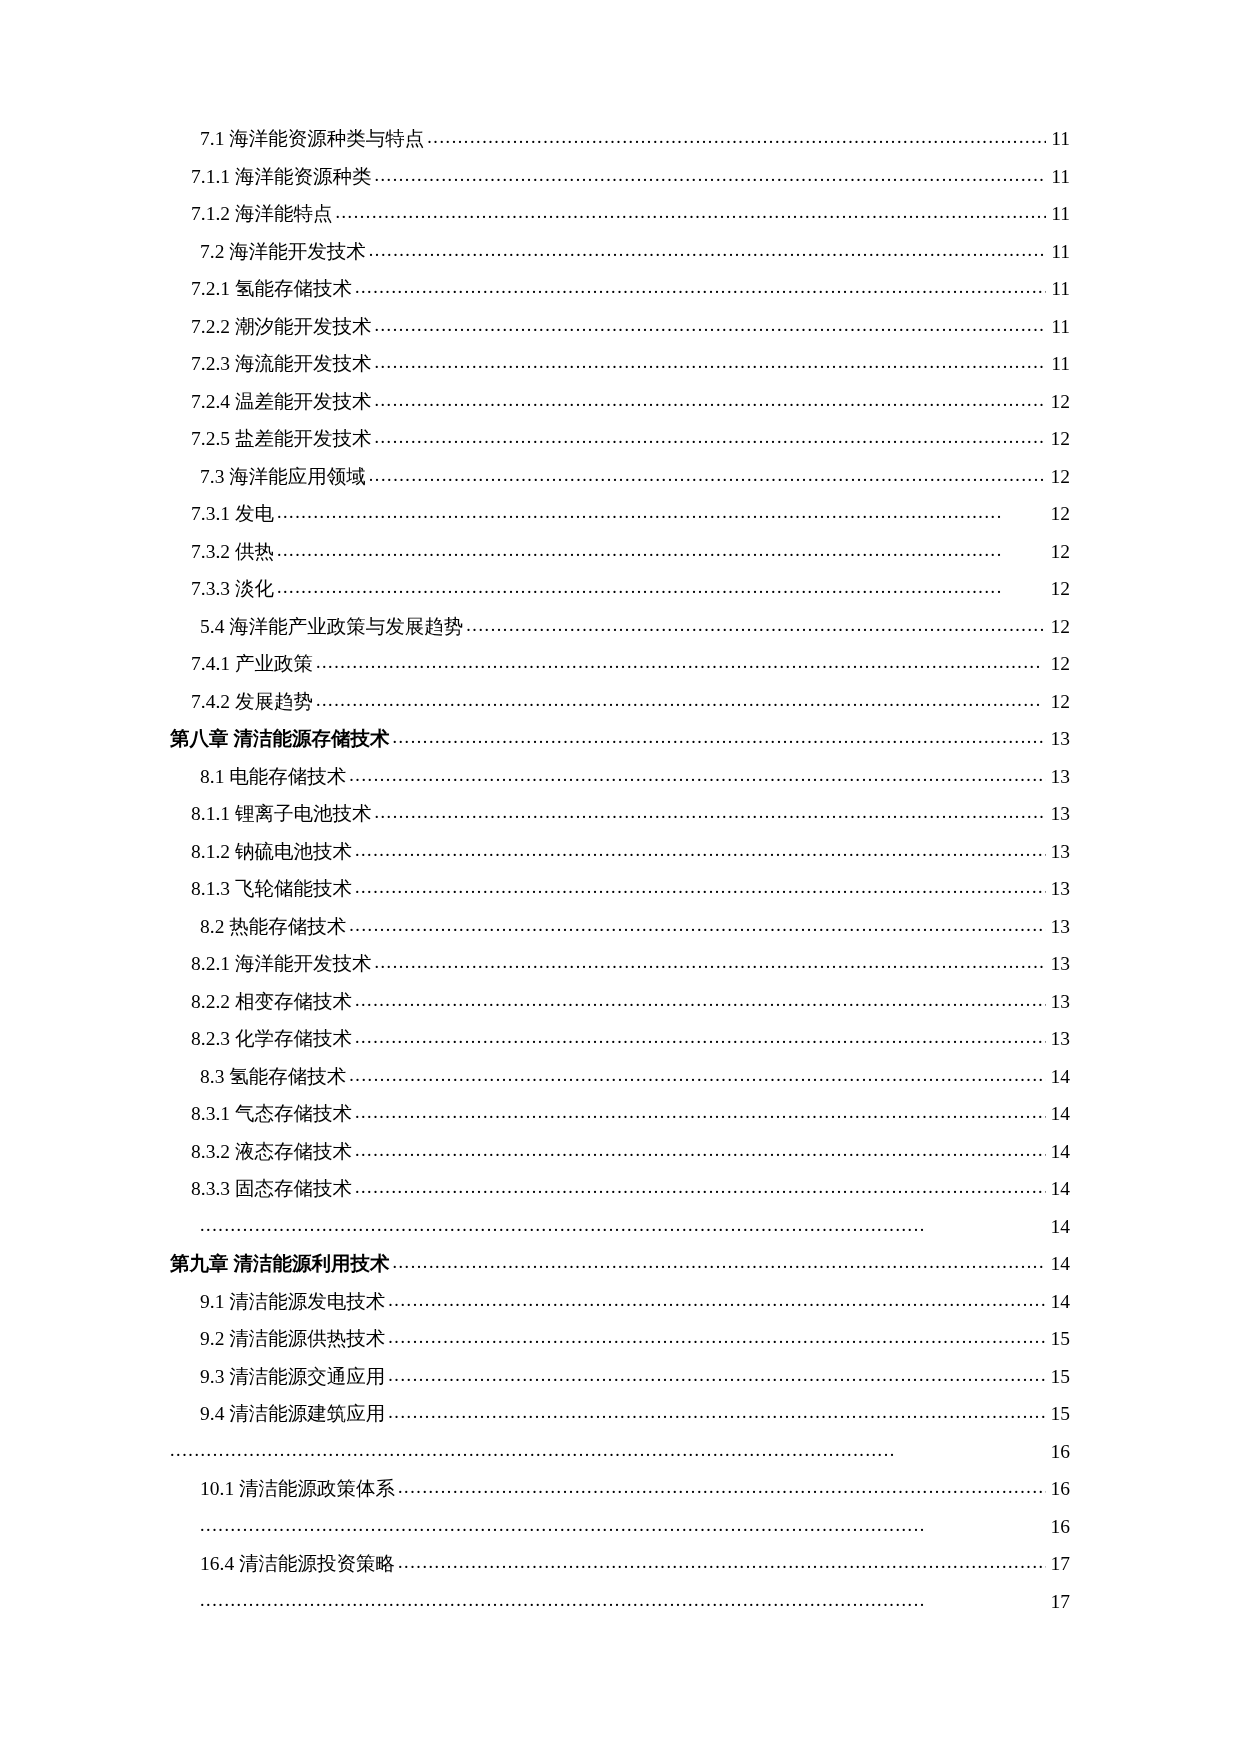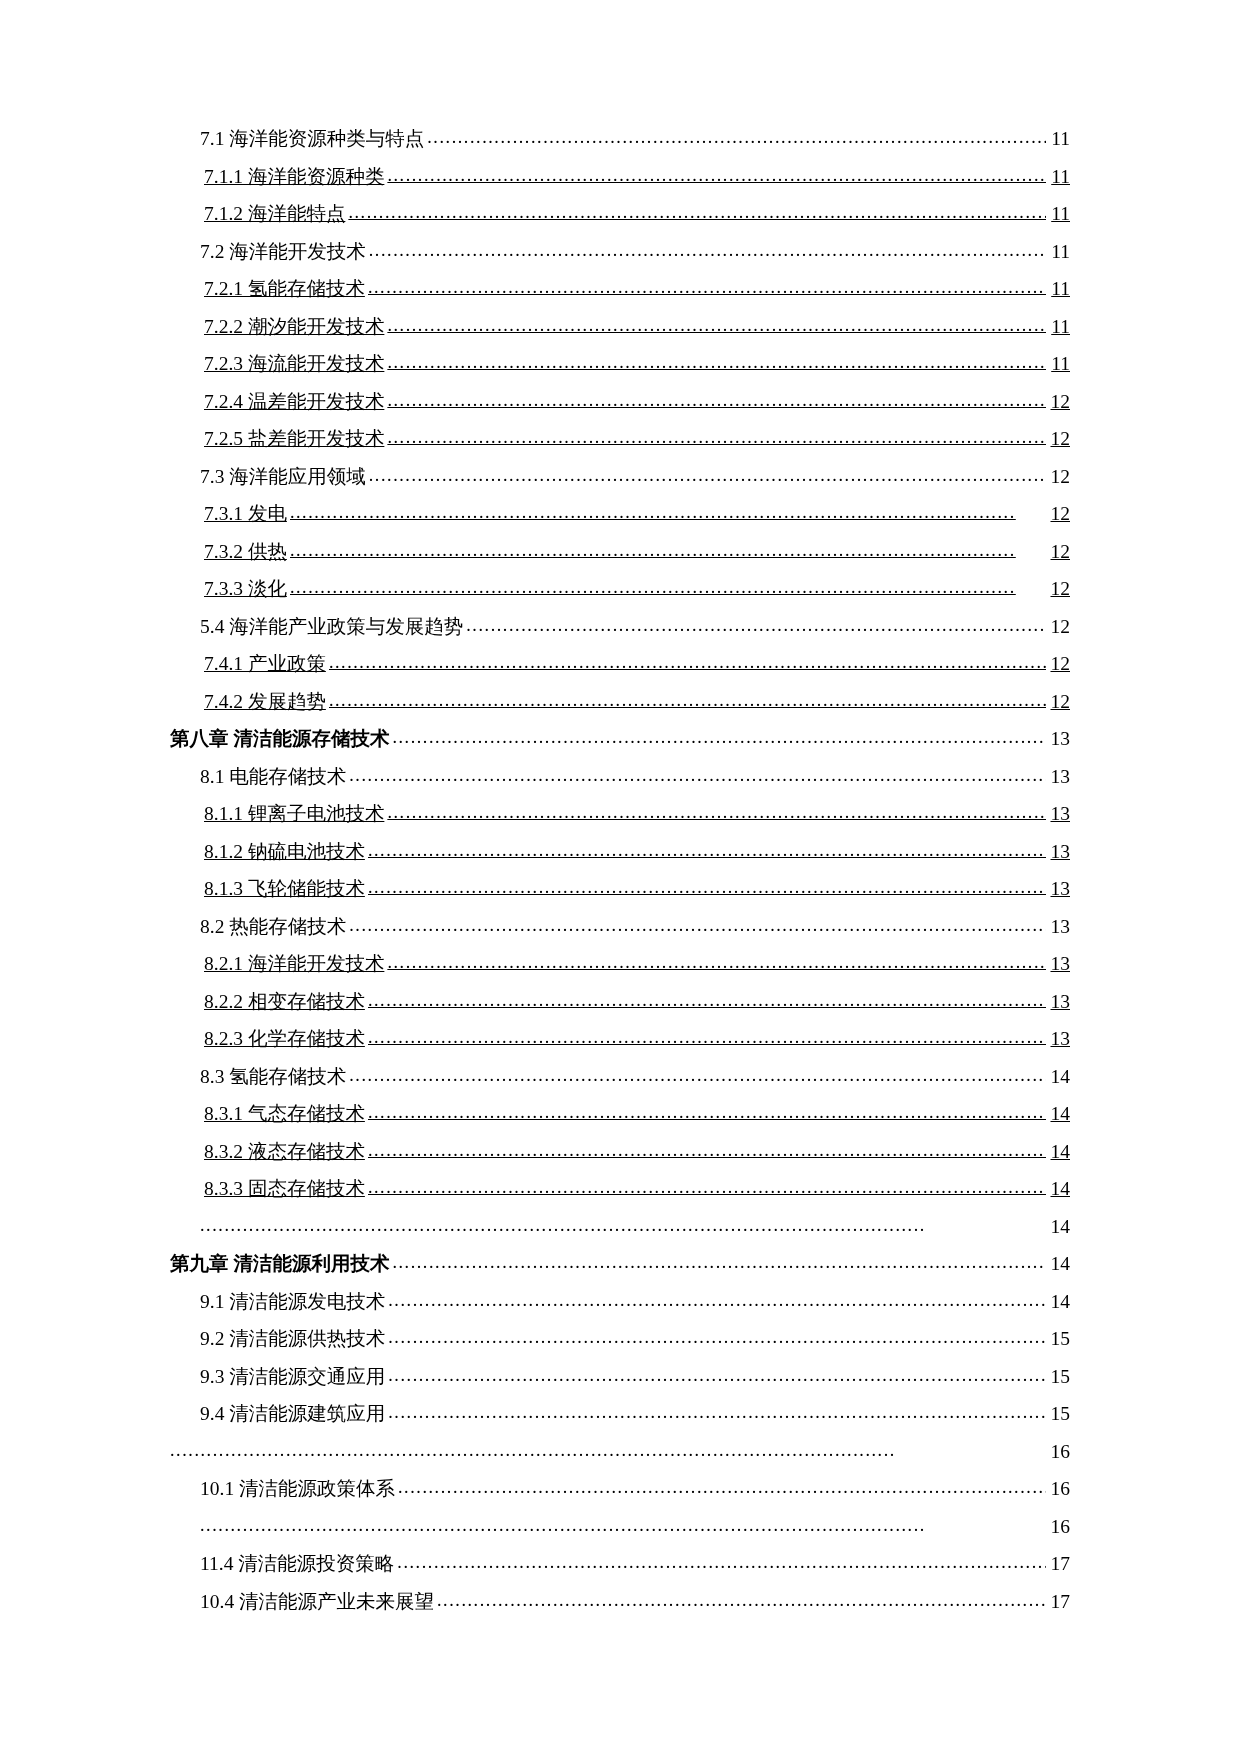--- a/index.html
+++ b/index.html
@@ -48,21 +48,21 @@
   }
   .toc-entry .pageno {
     flex: 0 0 auto;
     padding-left: 2px;
     text-align: right;
     min-width: 22px;
   }
   
   .lvl-0 { margin-left: 0px; }
   .lvl-1 { margin-left: 30px; }
-  .lvl-2 { margin-left: 34px; text-decoration: underline; }
+  .lvl-2 { margin-left: 21px; }
 
   .lvl-0 .label { font-weight: bold; }
 </style>
 </head>
 <body>
 
 <div class="page">
   <ul class="toc" id="toc-list">
       <li class="toc-entry lvl-1">
         <span class="label">7.1 海洋能资源种类与特点</span>
@@ -245,24 +245,23 @@
       <li class="toc-entry lvl-1">
         <span class="label">10.1 清洁能源政策体系</span>
         <span class="leader">.......................................................................................................................</span>
         <span class="pageno">16</span>
       </li>
       <li class="toc-entry lvl-1">
         <span class="leader">.......................................................................................................................</span>
         <span class="pageno">16</span>
       </li>
       <li class="toc-entry lvl-1">
-        <span class="label">11.4 清洁能源投资策略</span>
+        <span class="label">16.4 清洁能源投资策略</span>
         <span class="leader">.......................................................................................................................</span>
         <span class="pageno">17</span>
       </li>
       <li class="toc-entry lvl-1">
-        <span class="label">10.4 清洁能源产业未来展望</span>
         <span class="leader">.......................................................................................................................</span>
         <span class="pageno">17</span>
       </li>
     </ul>
 
 </div>
 
 </body></html>

